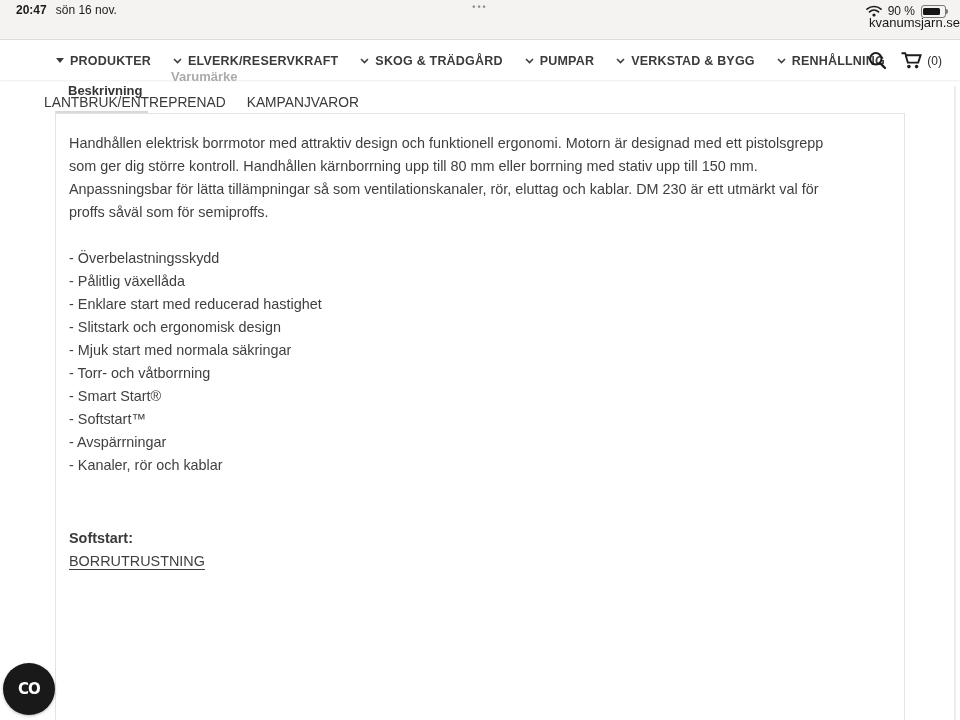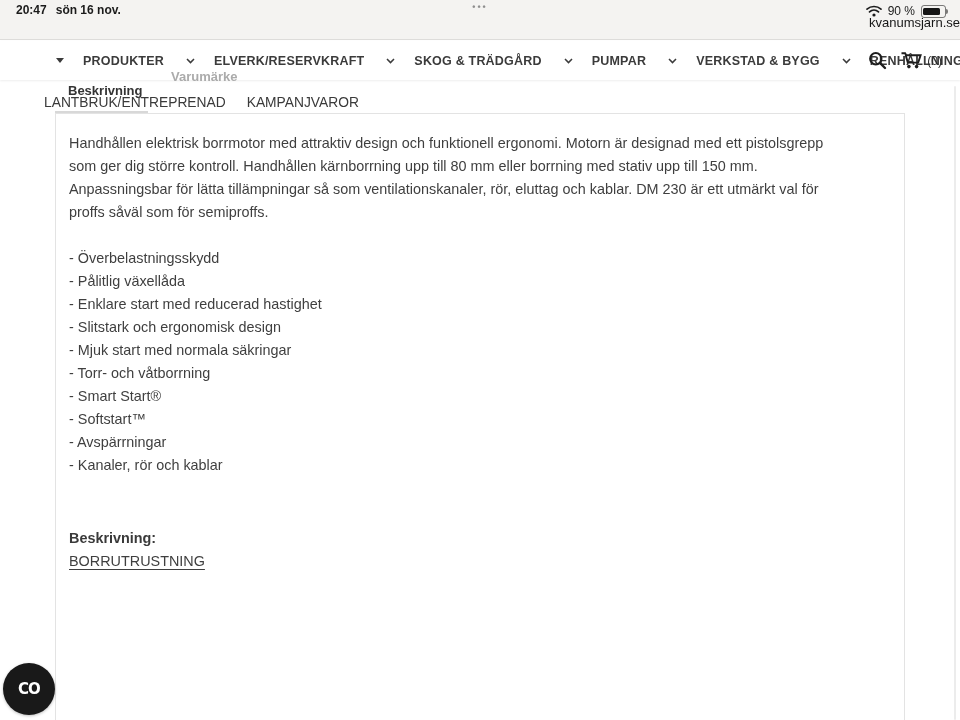--- a/index.html
+++ b/index.html
@@ -7,41 +7,41 @@
     position:relative;width:960px;height:720px;overflow:hidden;
     background:#ffffff;font-family:"Liberation Sans",sans-serif;
     -webkit-font-smoothing:antialiased;
   }
   
   #statusbar{
     position:absolute;left:0;top:0;width:960px;height:40px;
     background:#f4f3f1;border-bottom:1px solid #dddcda;box-sizing:border-box;
   }
   .sb-left{position:absolute;left:16px;top:3px;font-size:12px;color:#1b1b1b;font-weight:600;}
-  .sb-date{margin-left:9px;font-weight:700;}
+  .sb-date{margin-left:9px;font-weight:400;}
   .sb-dots{
     position:absolute;left:0;right:0;top:2px;text-align:center;
     font-size:9px;letter-spacing:2px;color:#8e8e8e;font-weight:700;
   }
   .sb-domain{
     position:absolute;left:0;right:0;top:15px;text-align:right;
     font-size:13px;color:#161616;font-weight:500;
   }
   .sb-right{position:absolute;right:14px;top:4px;display:flex;align-items:center;gap:6px;}
   .sb-batt-pct{font-size:12px;color:#1b1b1b;font-weight:500;}
   .battery{position:relative;width:23px;height:11px;border:1px solid rgba(0,0,0,.5);border-radius:3px;display:flex;align-items:center;}
   .battery .fill{margin:1px;width:17px;height:7px;background:#151515;border-radius:1.5px;}
   .battery .nub{position:absolute;right:-3px;top:3px;width:2px;height:5px;background:rgba(0,0,0,.5);border-radius:0 2px 2px 0;}
   
   #navbar{
     position:absolute;left:0;top:41px;width:960px;height:39px;background:#ffffff;
     box-shadow:0 1px 2px rgba(0,0,0,.07);
   }
   .nav-items{position:absolute;left:56px;top:0;height:39px;display:flex;align-items:center;gap:22px;}
-  .nav-item{display:flex;align-items:center;gap:19px;cursor:pointer;}
+  .nav-item{display:flex;align-items:center;gap:6px;cursor:pointer;}
   .nav-label{font-size:12.5px;font-weight:600;color:#3b3b3b;letter-spacing:.2px;white-space:nowrap;}
   .tri{width:0;height:0;border-left:4.5px solid transparent;border-right:4.5px solid transparent;border-top:5px solid #3b3b3b;}
   .nav-right{position:absolute;right:18px;top:0;height:39px;display:flex;align-items:center;gap:14px;}
   .cart-wrap{display:flex;align-items:center;gap:5px;}
   .cart-count{font-size:12px;color:#2c2c2c;font-weight:500;}
   
   .tab{position:absolute;font-size:13px;font-weight:700;white-space:nowrap;cursor:pointer;}
   #tab-beskrivning{left:68px;top:83px;color:#333333;}
   #tab-varumarke{left:171px;top:69px;color:#ababab;}
   #overlap-menu{position:absolute;left:44px;top:95px;display:flex;gap:21px;}
@@ -173,21 +173,21 @@
       <div class="fline">- Pålitlig växellåda</div>
       <div class="fline">- Enklare start med reducerad hastighet</div>
       <div class="fline">- Slitstark och ergonomisk design</div>
       <div class="fline">- Mjuk start med normala säkringar</div>
       <div class="fline">- Torr- och våtborrning</div>
       <div class="fline">- Smart Start®</div>
       <div class="fline">- Softstart™</div>
       <div class="fline">- Avspärrningar</div>
       <div class="fline">- Kanaler, rör och kablar</div>
     </div>
-    <div id="properties-heading">Beskrivning:</div>
+    <div id="properties-heading">Softstart:</div>
     <div>
       <div class="sec-title second">BORRUTRUSTNING</div>
     </div>
   </div>
 
   <div id="scroll-hint"></div>
 
   <div id="co-widget">
     <span>CO</span>
   </div>

